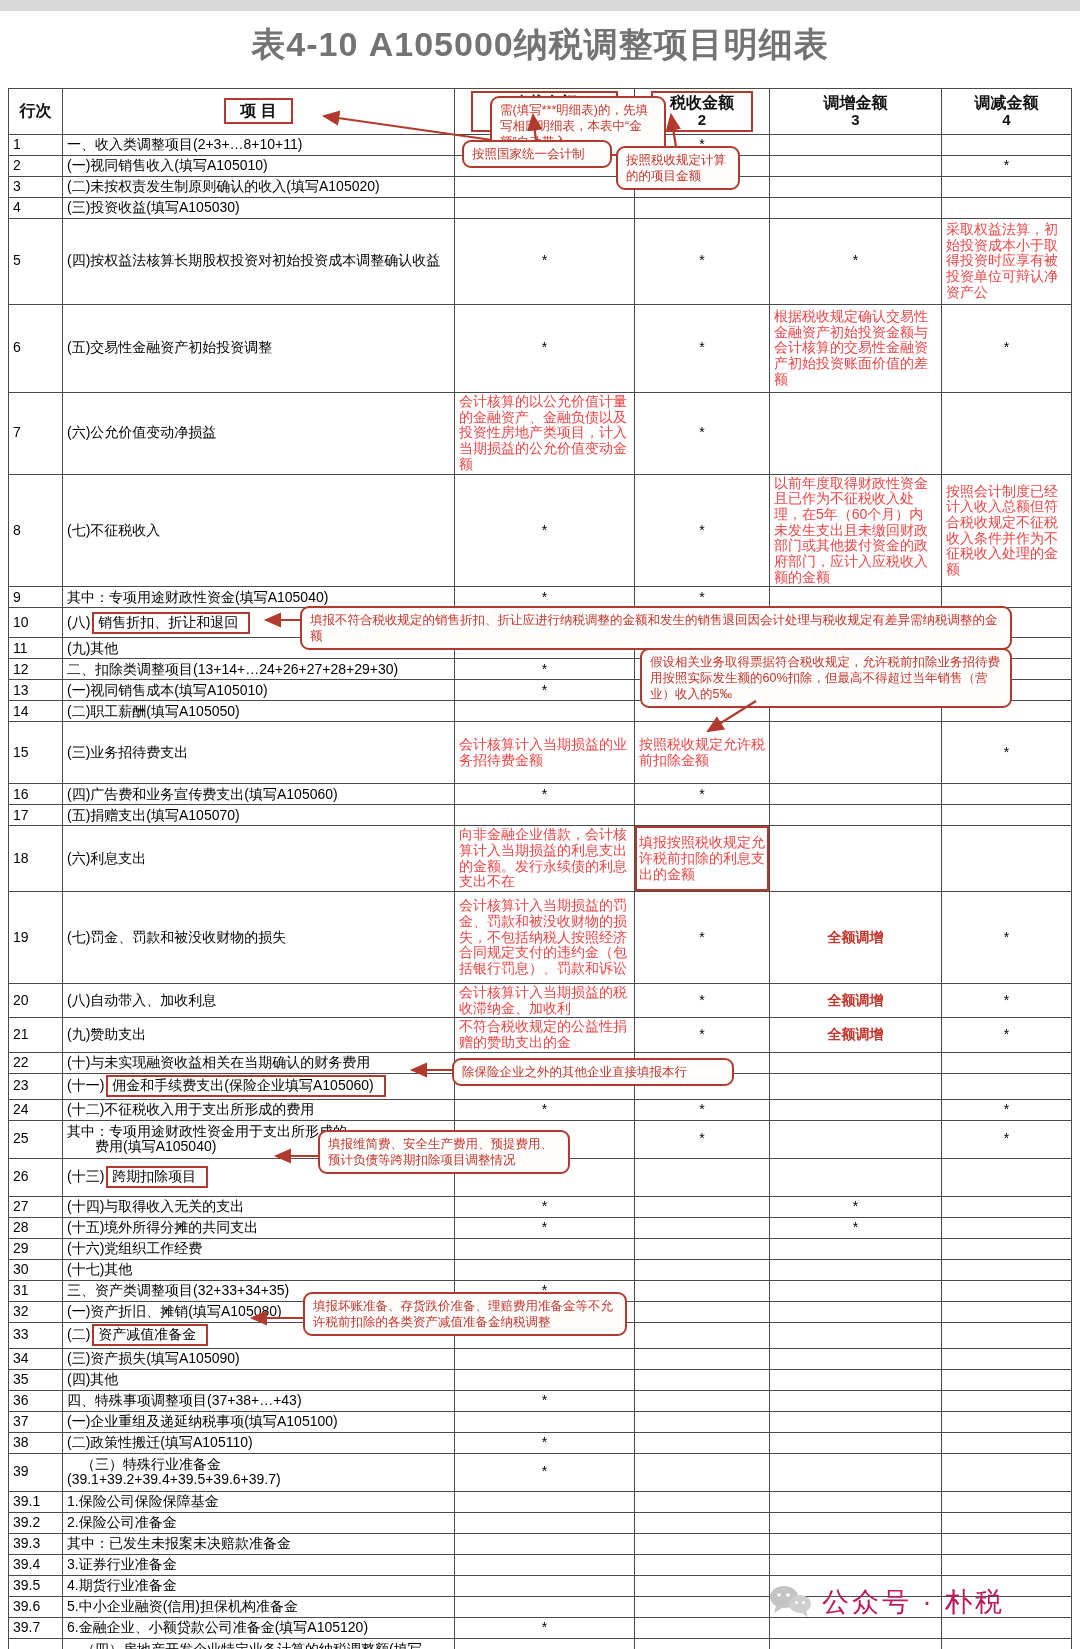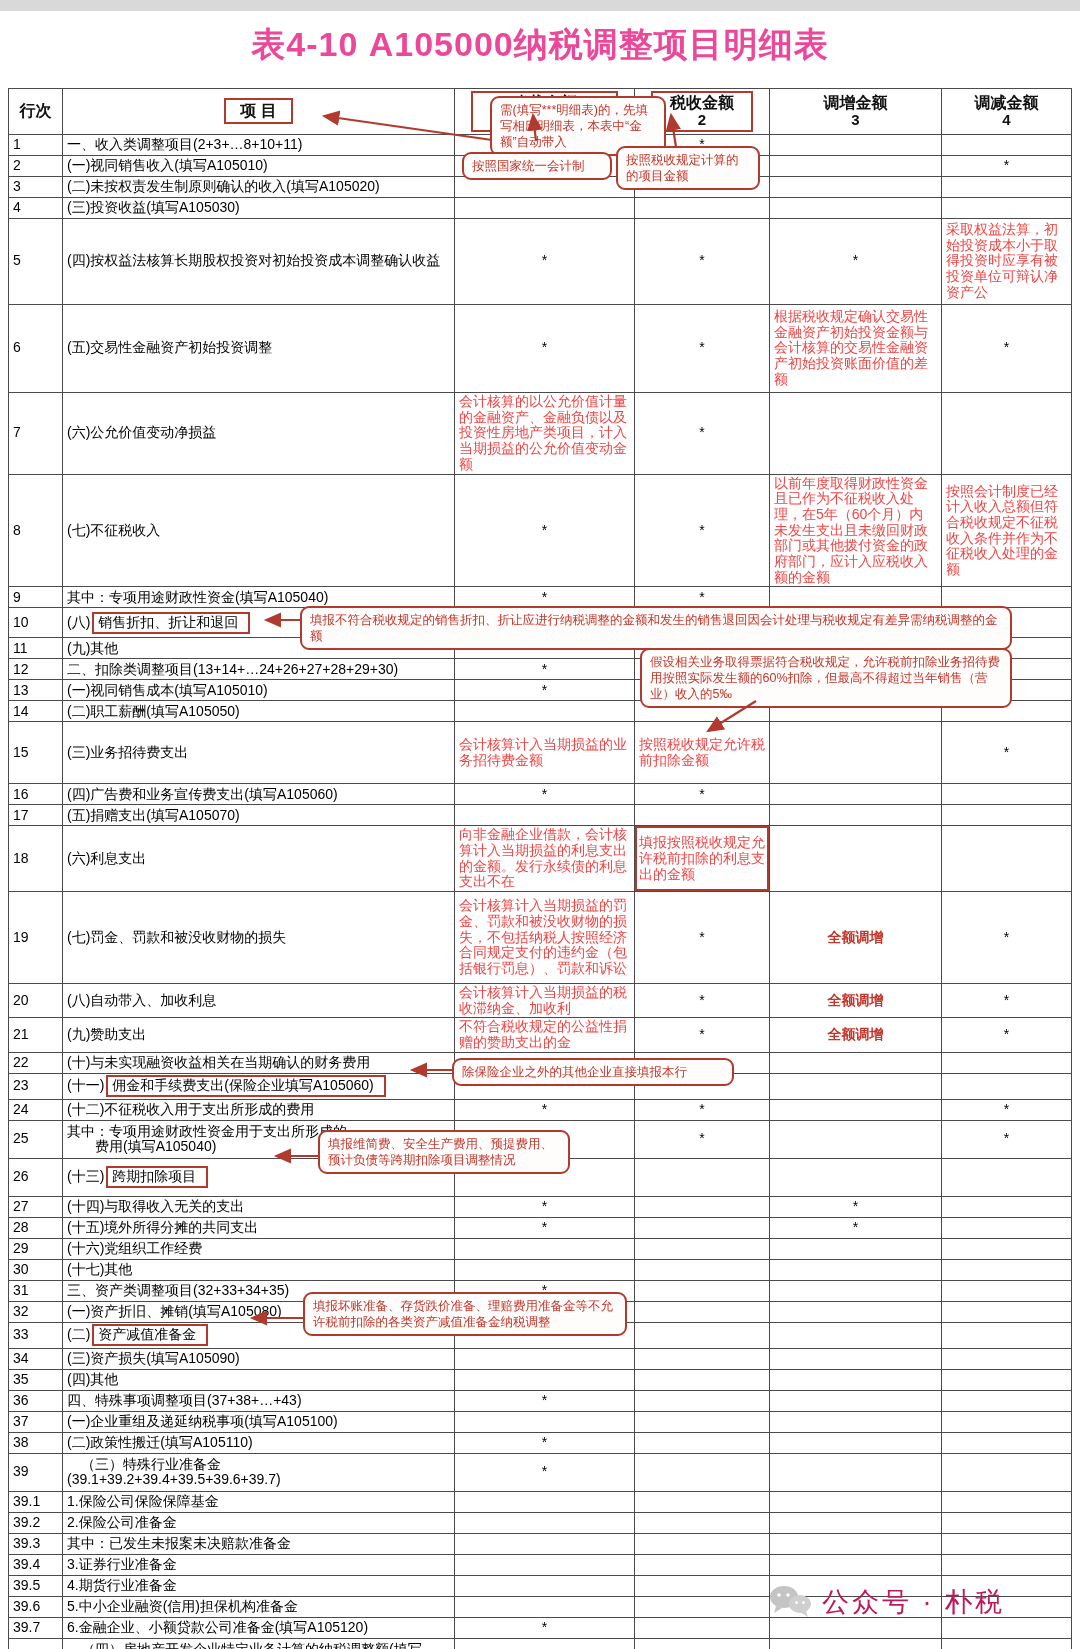--- a/index.html
+++ b/index.html
@@ -3,21 +3,21 @@
 <meta charset="utf-8">
 <style>
   html,body{margin:0;padding:0;}
   body{
     width:1080px;height:1649px;position:relative;background:#ffffff;
     font-family:"Liberation Sans","DejaVu Sans",sans-serif;overflow:hidden;color:#111;
   }
   .topbar{position:absolute;top:0;left:0;width:1080px;height:11px;background:#d9d9d9;}
   .title{
     position:absolute;top:22px;left:0;width:1080px;text-align:center;
-    font-size:34px;font-weight:bold;color:#ec4899;letter-spacing:1px;
+    font-size:34px;font-weight:bold;color:#737373;letter-spacing:1px;
   }
   table.main{
     position:absolute;left:8px;top:88px;width:1063px;
     border-collapse:collapse;table-layout:fixed;background:#fff;
   }
   table.main th, table.main td{
     border:1px solid #4a4a4a;padding:1px 4px;overflow:hidden;
     font-size:14px;line-height:1.12;vertical-align:middle;box-sizing:border-box;
   }
   table.main th{font-weight:bold;font-size:16px;text-align:center;padding:0;}
@@ -467,22 +467,22 @@
         <td class="amt"></td>
         <td class="amt"></td>
         <td class="amt"></td>
         <td class="amt"></td>
       </tr>
     </tbody>
 </table>
 
 <div id="callout-layer">
     <div class="callout" style="left: 490px; top: 96px; width: 176px;">需(填写***明细表)的，先填写相应明细表，本表中“金额”自动带入</div>
-    <div class="callout" style="left: 462px; top: 152px; width: 150px;">按照国家统一会计制</div>
-    <div class="callout" style="left: 616px; top: 146px; width: 144px;">按照税收规定计算的的项目金额</div>
+    <div class="callout" style="left: 462px; top: 140px; width: 150px;">按照国家统一会计制</div>
+    <div class="callout" style="left: 616px; top: 146px; width: 124px;">按照税收规定计算的的项目金额</div>
     <div class="callout" style="left: 300px; top: 606px; width: 712px;">填报不符合税收规定的销售折扣、折让应进行纳税调整的金额和发生的销售退回因会计处理与税收规定有差异需纳税调整的金额</div>
     <div class="callout" style="left: 640px; top: 648px; width: 372px;">假设相关业务取得票据符合税收规定，允许税前扣除业务招待费用按照实际发生额的60%扣除，但最高不得超过当年销售（营业）收入的5‰</div>
     <div class="callout" style="left: 452px; top: 1058px; width: 282px;">除保险企业之外的其他企业直接填报本行</div>
     <div class="callout" style="left: 318px; top: 1130px; width: 252px;">填报维简费、安全生产费用、预提费用、预计负债等跨期扣除项目调整情况</div>
     <div class="callout" style="left: 303px; top: 1292px; width: 324px;">填报坏账准备、存货跌价准备、理赔费用准备金等不允许税前扣除的各类资产减值准备金纳税调整</div>
   </div>
 
 <svg id="arrow-layer" width="1080" height="1649" viewBox="0 0 1080 1649">
   <defs>
     <marker id="ah" markerWidth="9" markerHeight="8" refX="7" refY="3.5" orient="auto">

